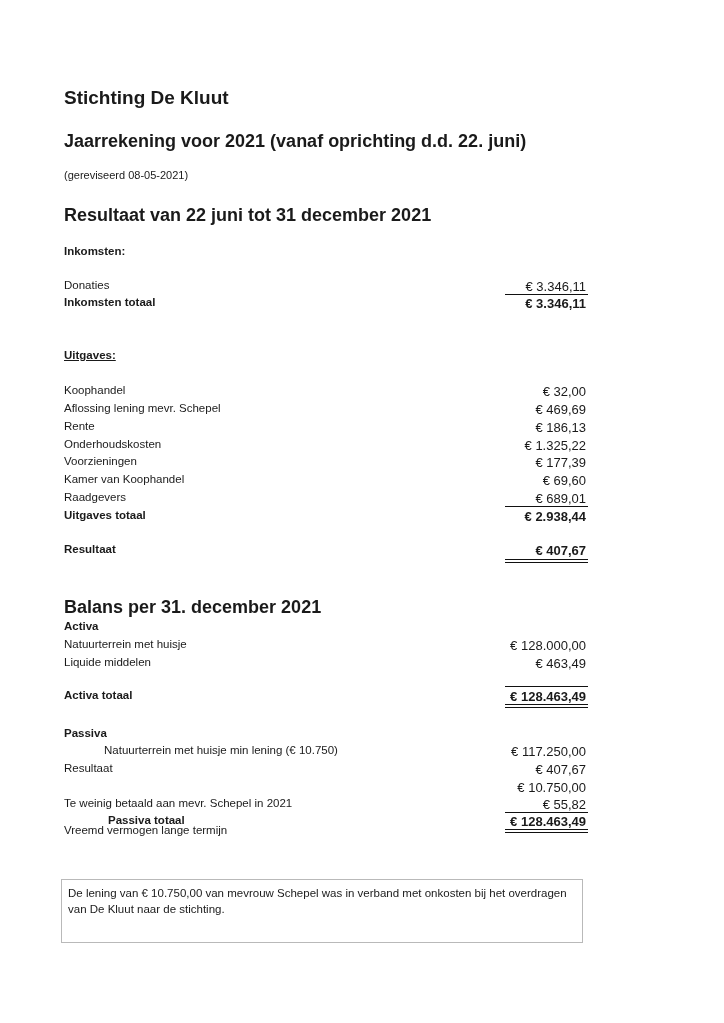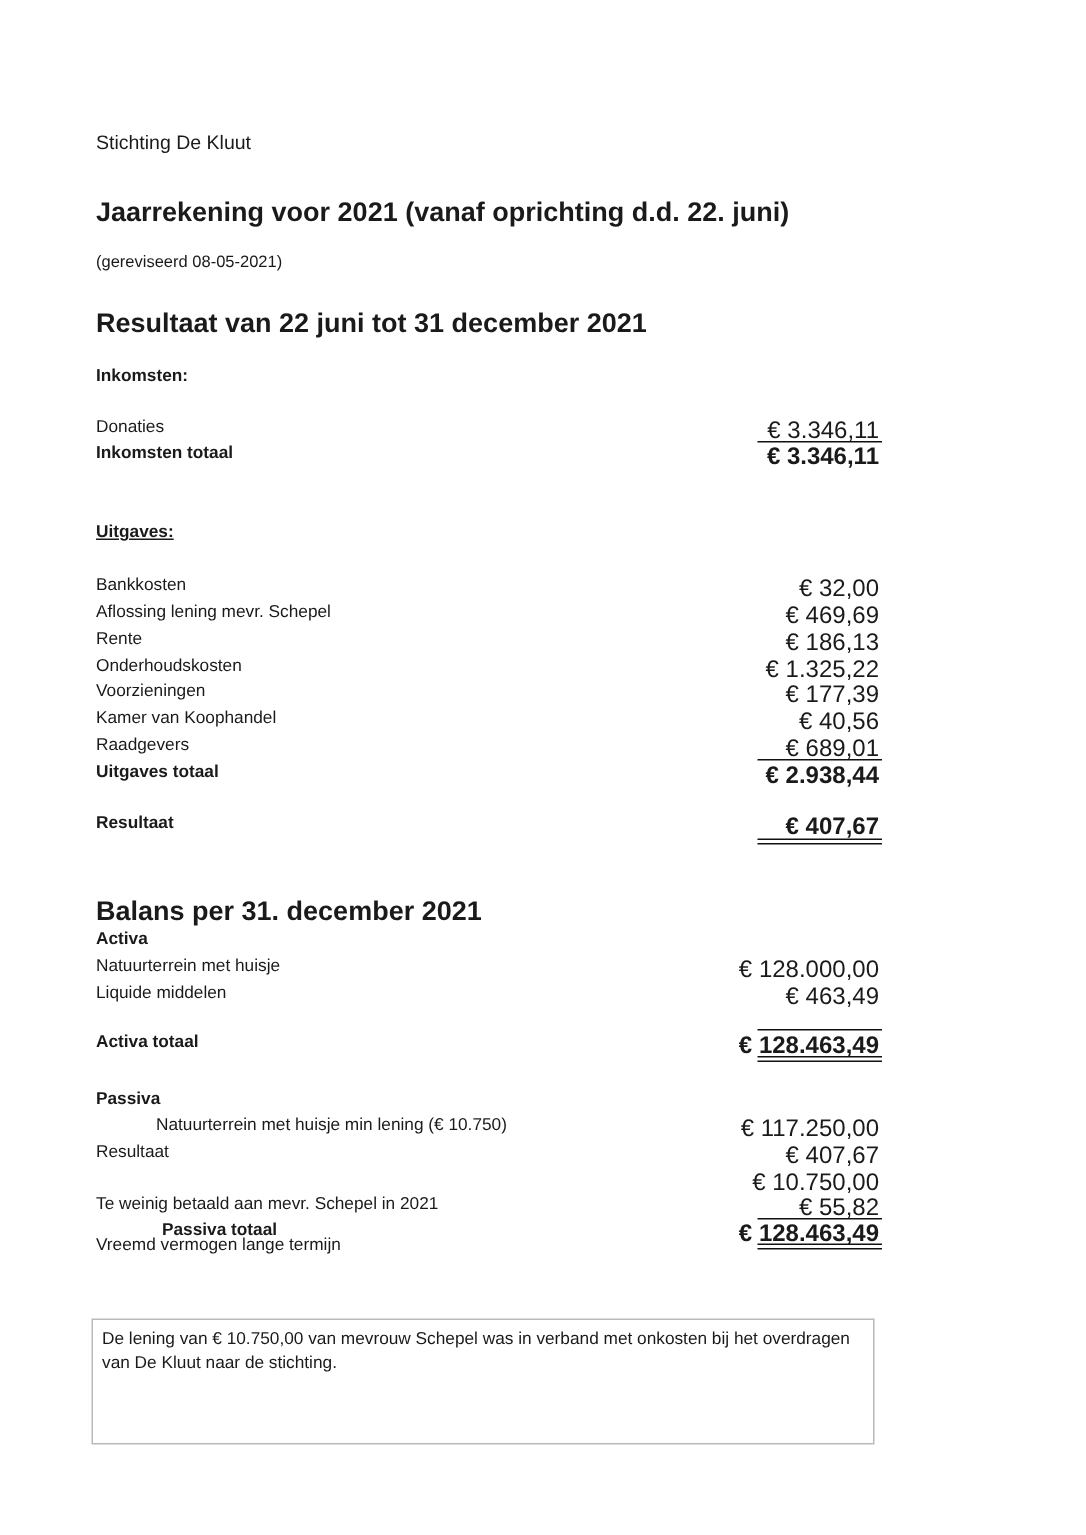--- a/index.html
+++ b/index.html
@@ -2,30 +2,30 @@
 <html><head>
   <meta charset="utf-8">
   <style>
     html, body { margin: 0; padding: 0; background: #ffffff; }
     body {
       width: 724px; height: 1023px; position: relative; overflow: hidden;
       font-family: "Liberation Sans", "DejaVu Sans", sans-serif;
       color: #1a1a1a;
     }
     .abs { position: absolute; }
-    .h1 { font-size: 13px; font-weight: normal; left: 64px; }
+    .h1 { font-size: 19px; font-weight: bold; left: 64px; }
     .h2 { font-size: 18px; font-weight: bold; left: 64px; }
     .small { font-size: 11px; left: 64px; }
     .label { font-size: 11.5px; left: 64px; white-space: nowrap; }
     .bold { font-weight: bold; text-align: center; }
-    .amt { font-size: 16px; right: 138px; text-align: left; white-space: nowrap; }
+    .amt { font-size: 13px; right: 138px; text-align: left; white-space: nowrap; }
     .rule { left: 505px; width: 83px; border-top: 1.5px solid #111; height: 0; }
     .drule { left: 505px; width: 83px; border-top: 1.5px solid #111; border-bottom: 1.5px solid #111; height: 2px; }
     .note {
-      left: 61px; top: 879px; width: 522px; height: 84px;
+      left: 61px; top: 879px; width: 522px; height: 64px;
       border: 1px solid #b9b9b9; box-sizing: border-box;
       padding: 5px 6px; font-size: 11.5px; line-height: 16px;
     }
   </style>
 </head>
 <body>
 
 <div class="abs h1" style="top:87px;">Stichting De Kluut</div>
 <div class="abs h2" style="top:131px;">Jaarrekening voor 2021 (vanaf oprichting d.d. 22. juni)</div>
 <div class="abs small" style="top:169px;">(gereviseerd 08-05-2021)</div>
@@ -37,42 +37,42 @@
   <div class="abs amt" style="top:279px;">€ 3.346,11</div>
 </div>
 <div class="abs rule" style="top:294px;"></div>
 <div>
   <div class="abs label bold" style="top:296px;">Inkomsten totaal</div>
   <div class="abs amt bold" style="top:296px;">€ 3.346,11</div>
 </div>
 
 <div class="abs label bold" style="top:349px;text-decoration:underline;">Uitgaves:</div>
 <div>
-  <div class="abs label" style="top:384px;">Bankkosten</div>
+  <div class="abs label" style="top:384px;">Koophandel</div>
   <div class="abs amt" style="top:384px;margin-left:48px;">€ 32,00</div>
 </div>
 <div>
   <div class="abs label" style="top:402px;">Aflossing lening mevr. Schepel</div>
   <div class="abs amt" style="top:402px;">€ 469,69</div>
 </div>
 <div>
   <div class="abs label" style="top:420px;">Rente</div>
   <div class="abs amt" style="top:420px;">€ 186,13</div>
 </div>
 <div>
   <div class="abs label" style="top:438px;">Onderhoudskosten</div>
   <div class="abs amt" style="top:438px;">€ 1.325,22</div>
 </div>
 <div>
   <div class="abs label" style="top:455px;">Voorzieningen</div>
   <div class="abs amt" style="top:455px;">€ 177,39</div>
 </div>
 <div>
   <div class="abs label" style="top:473px;">Kamer van Koophandel</div>
-  <div class="abs amt" style="top:473px;">€ 40,56</div>
+  <div class="abs amt" style="top:473px;">€ 69,60</div>
 </div>
 <div>
   <div class="abs label" style="top:491px;">Raadgevers</div>
   <div class="abs amt" style="top:491px;">€ 689,01</div>
 </div>
 <div class="abs rule" style="top:506px;"></div>
 <div>
   <div class="abs label bold" style="top:509px;">Uitgaves totaal</div>
   <div class="abs amt bold" style="top:509px;">€ 2.938,44</div>
 </div>

